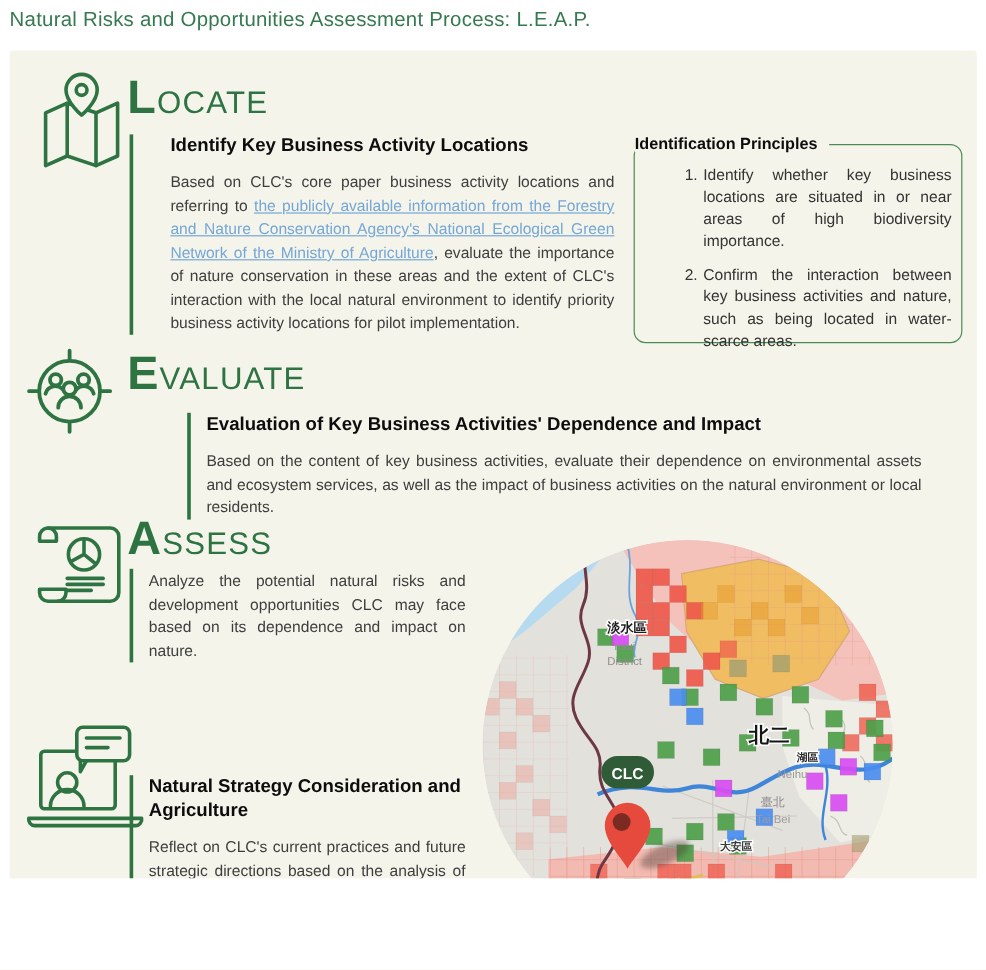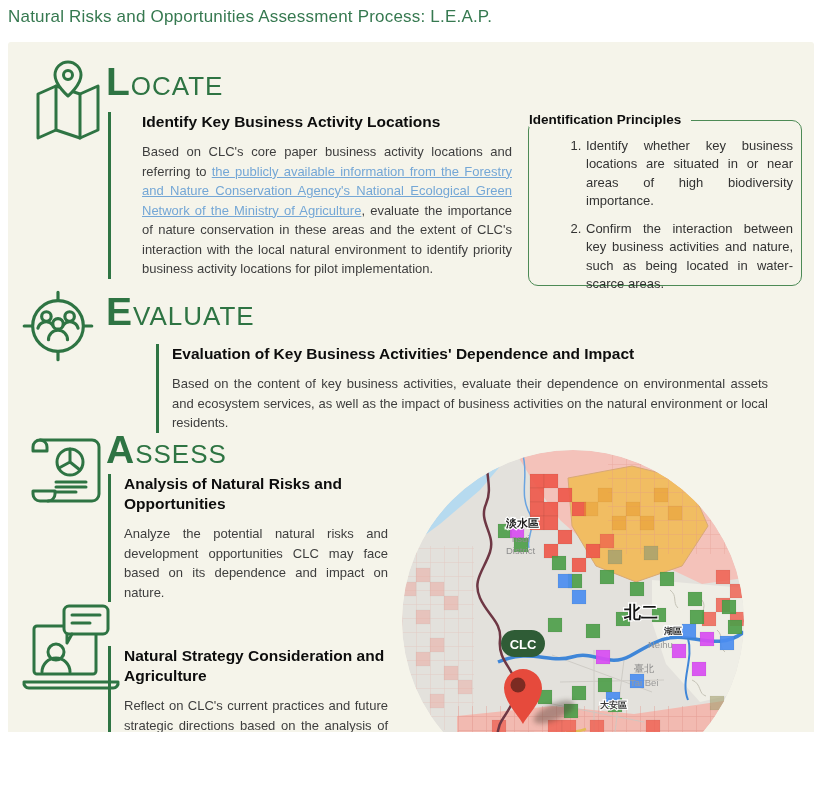--- a/index.html
+++ b/index.html
@@ -81,21 +81,20 @@
       <path d="M15 62 a7 7 0 0 0 7 7 h8 a7 7 0 0 0 7 -7 v-3 H15 z"></path>
       <circle cx="52" cy="30" r="13"></circle>
       <path d="M52 30 V17 M52 30 L41 36 M52 30 L62 38"></path>
       <path d="M38 50 H68 M38 55 H68 M38 60 H58"></path>
     </svg>
   </div>
   <div class="sec-word" style="left:106px;top:430px;text-align:right;">
     <span class="big">A</span><span class="rest">SSESS</span>
   </div>
   <div class="sec-content" style="left:108px;top:474px;width:280px;">
-    <div class="sec-heading">Analysis of Natural Risks and Opportunities</div>
     <p class="sec-body">Analyze the potential natural risks and development opportunities CLC may face based on its dependence and impact on nature.</p>
   </div>
 
   <div class="sec-icon" style="left:12px;top:600px;">
     <svg width="118" height="96" viewBox="0 0 118 96" fill="none" stroke="#2e7443" stroke-width="3" stroke-linecap="round" stroke-linejoin="round">
       <rect x="22" y="26" width="62" height="48" rx="3"></rect>
       <path d="M12 82 L106 82 a5 5 0 0 1 -5 6 H17 a5 5 0 0 1 -5 -6 z"></path>
       <circle cx="44" cy="52" r="8"></circle>
       <path d="M30 72 a14 14 0 0 1 28 0"></path>
       <rect x="52" y="6" width="44" height="28" rx="5" fill="#f5f4ea"></rect>

